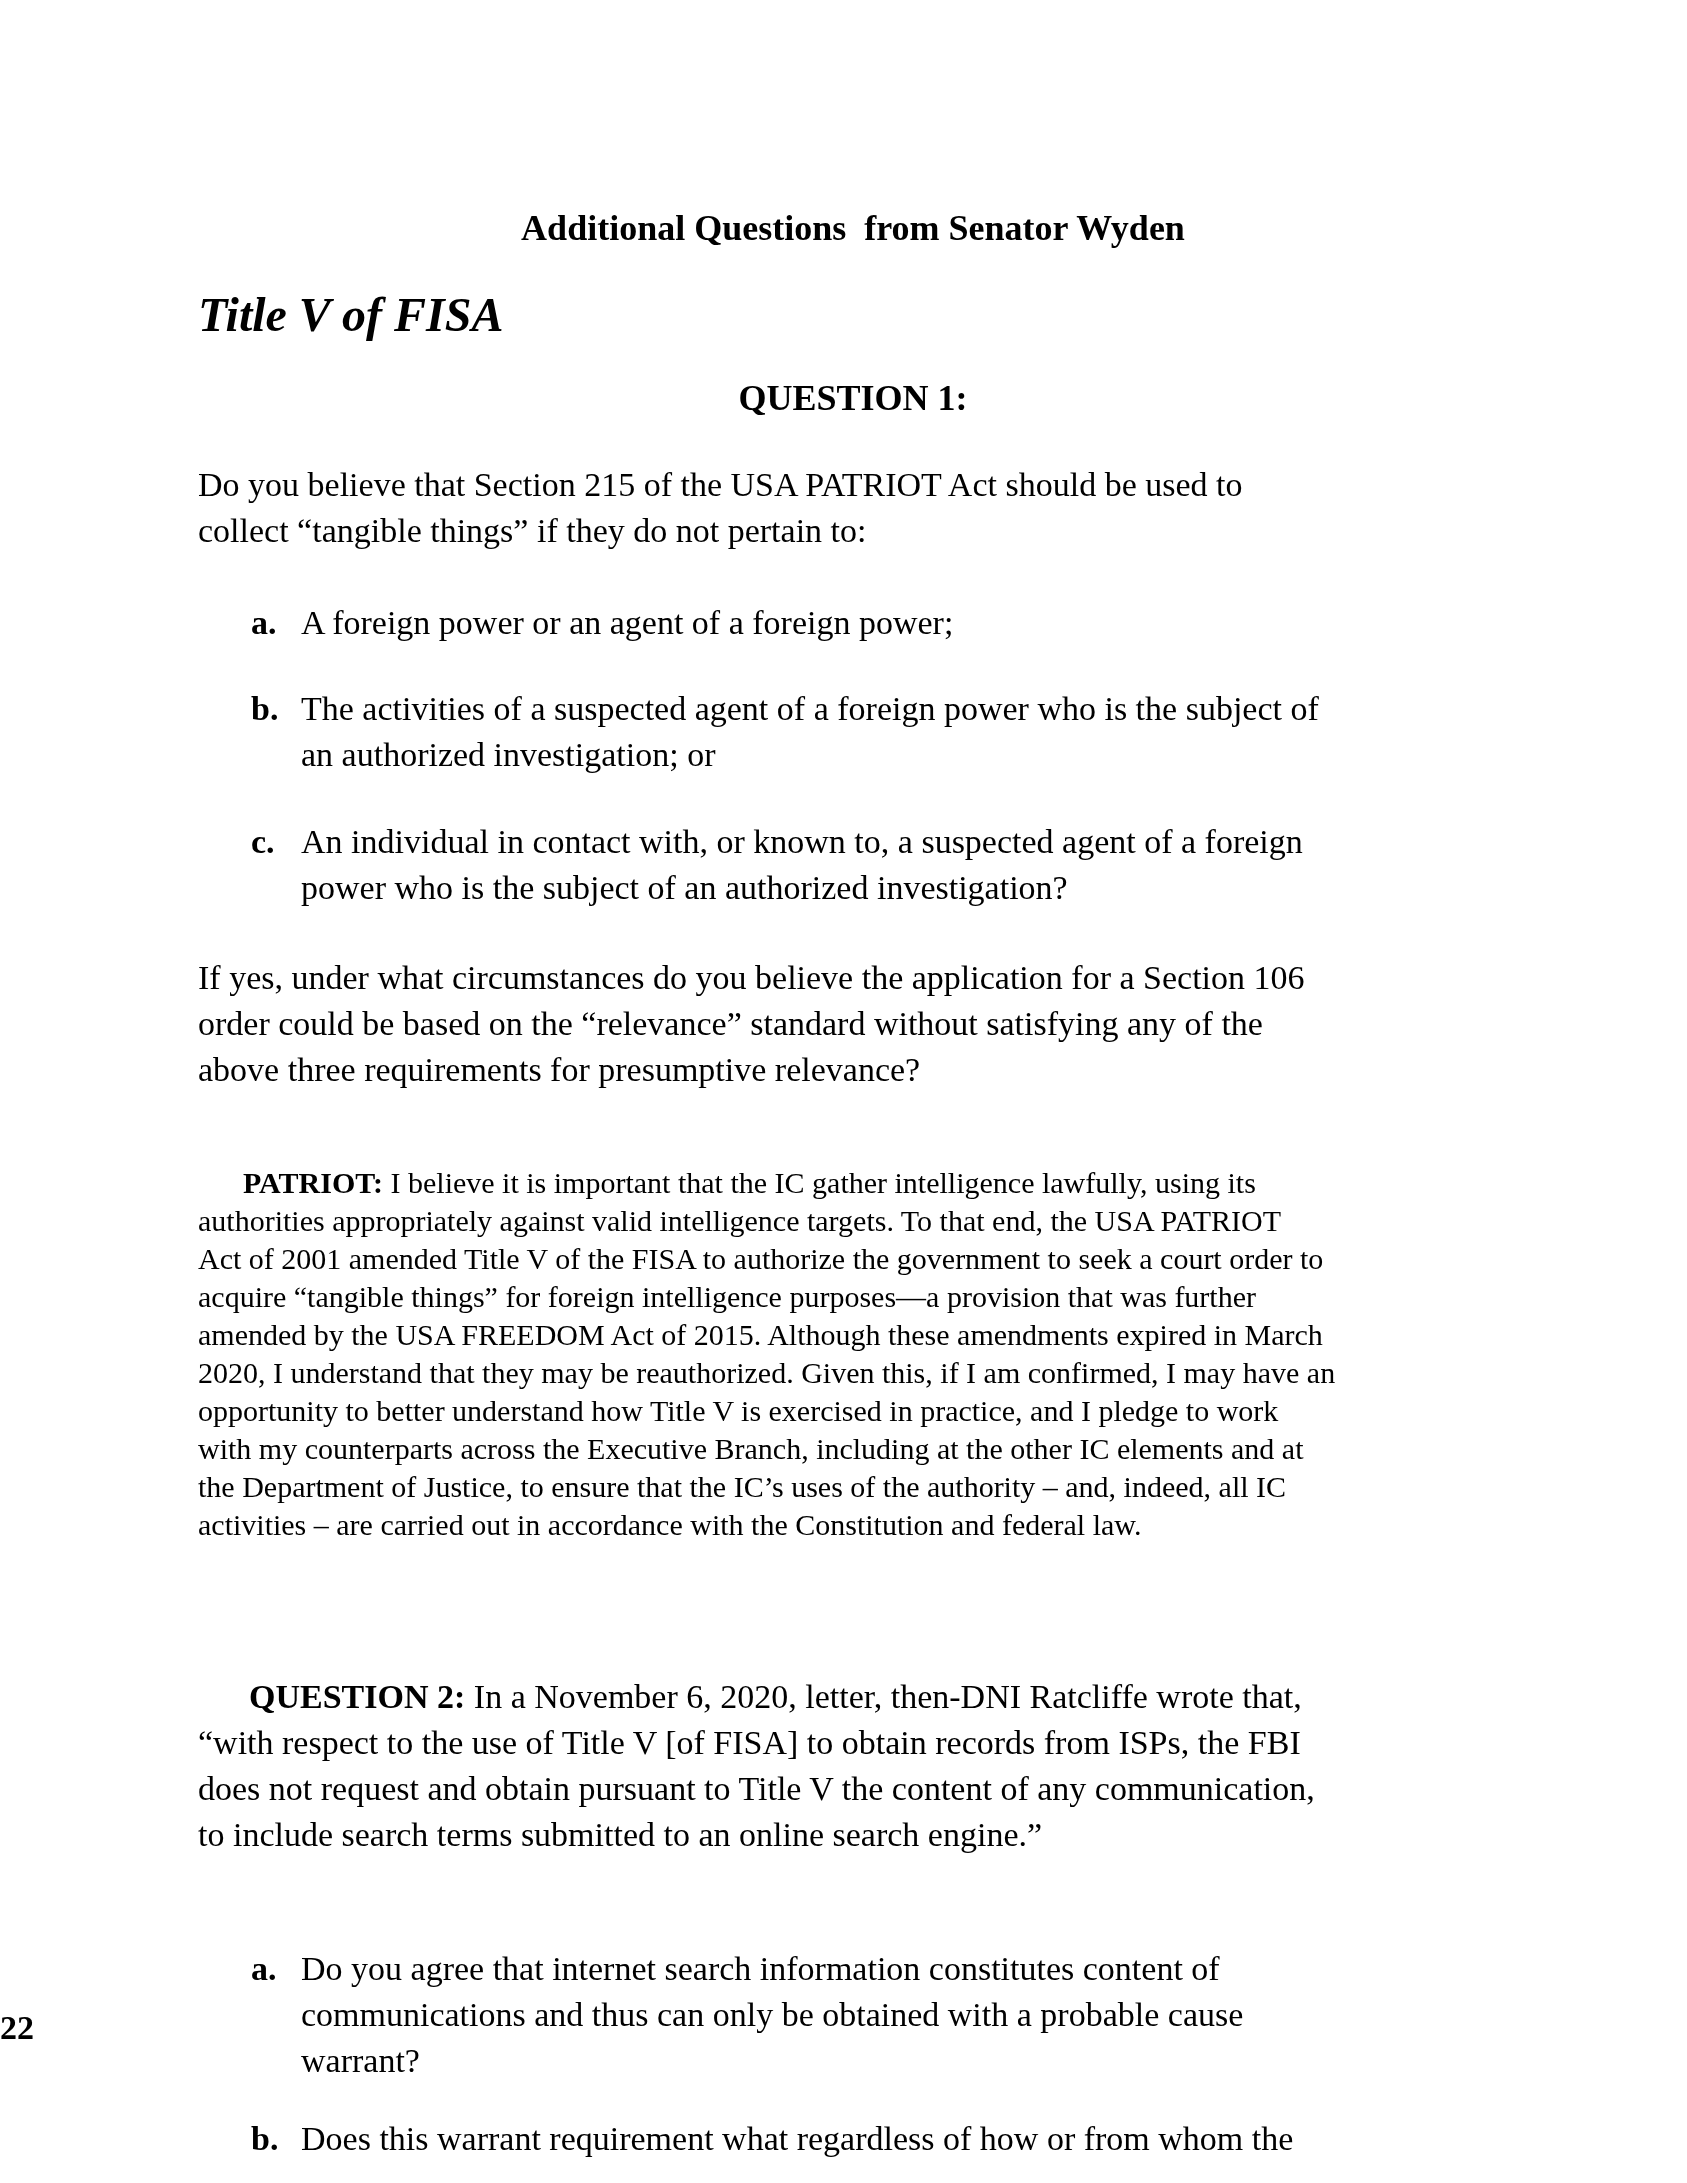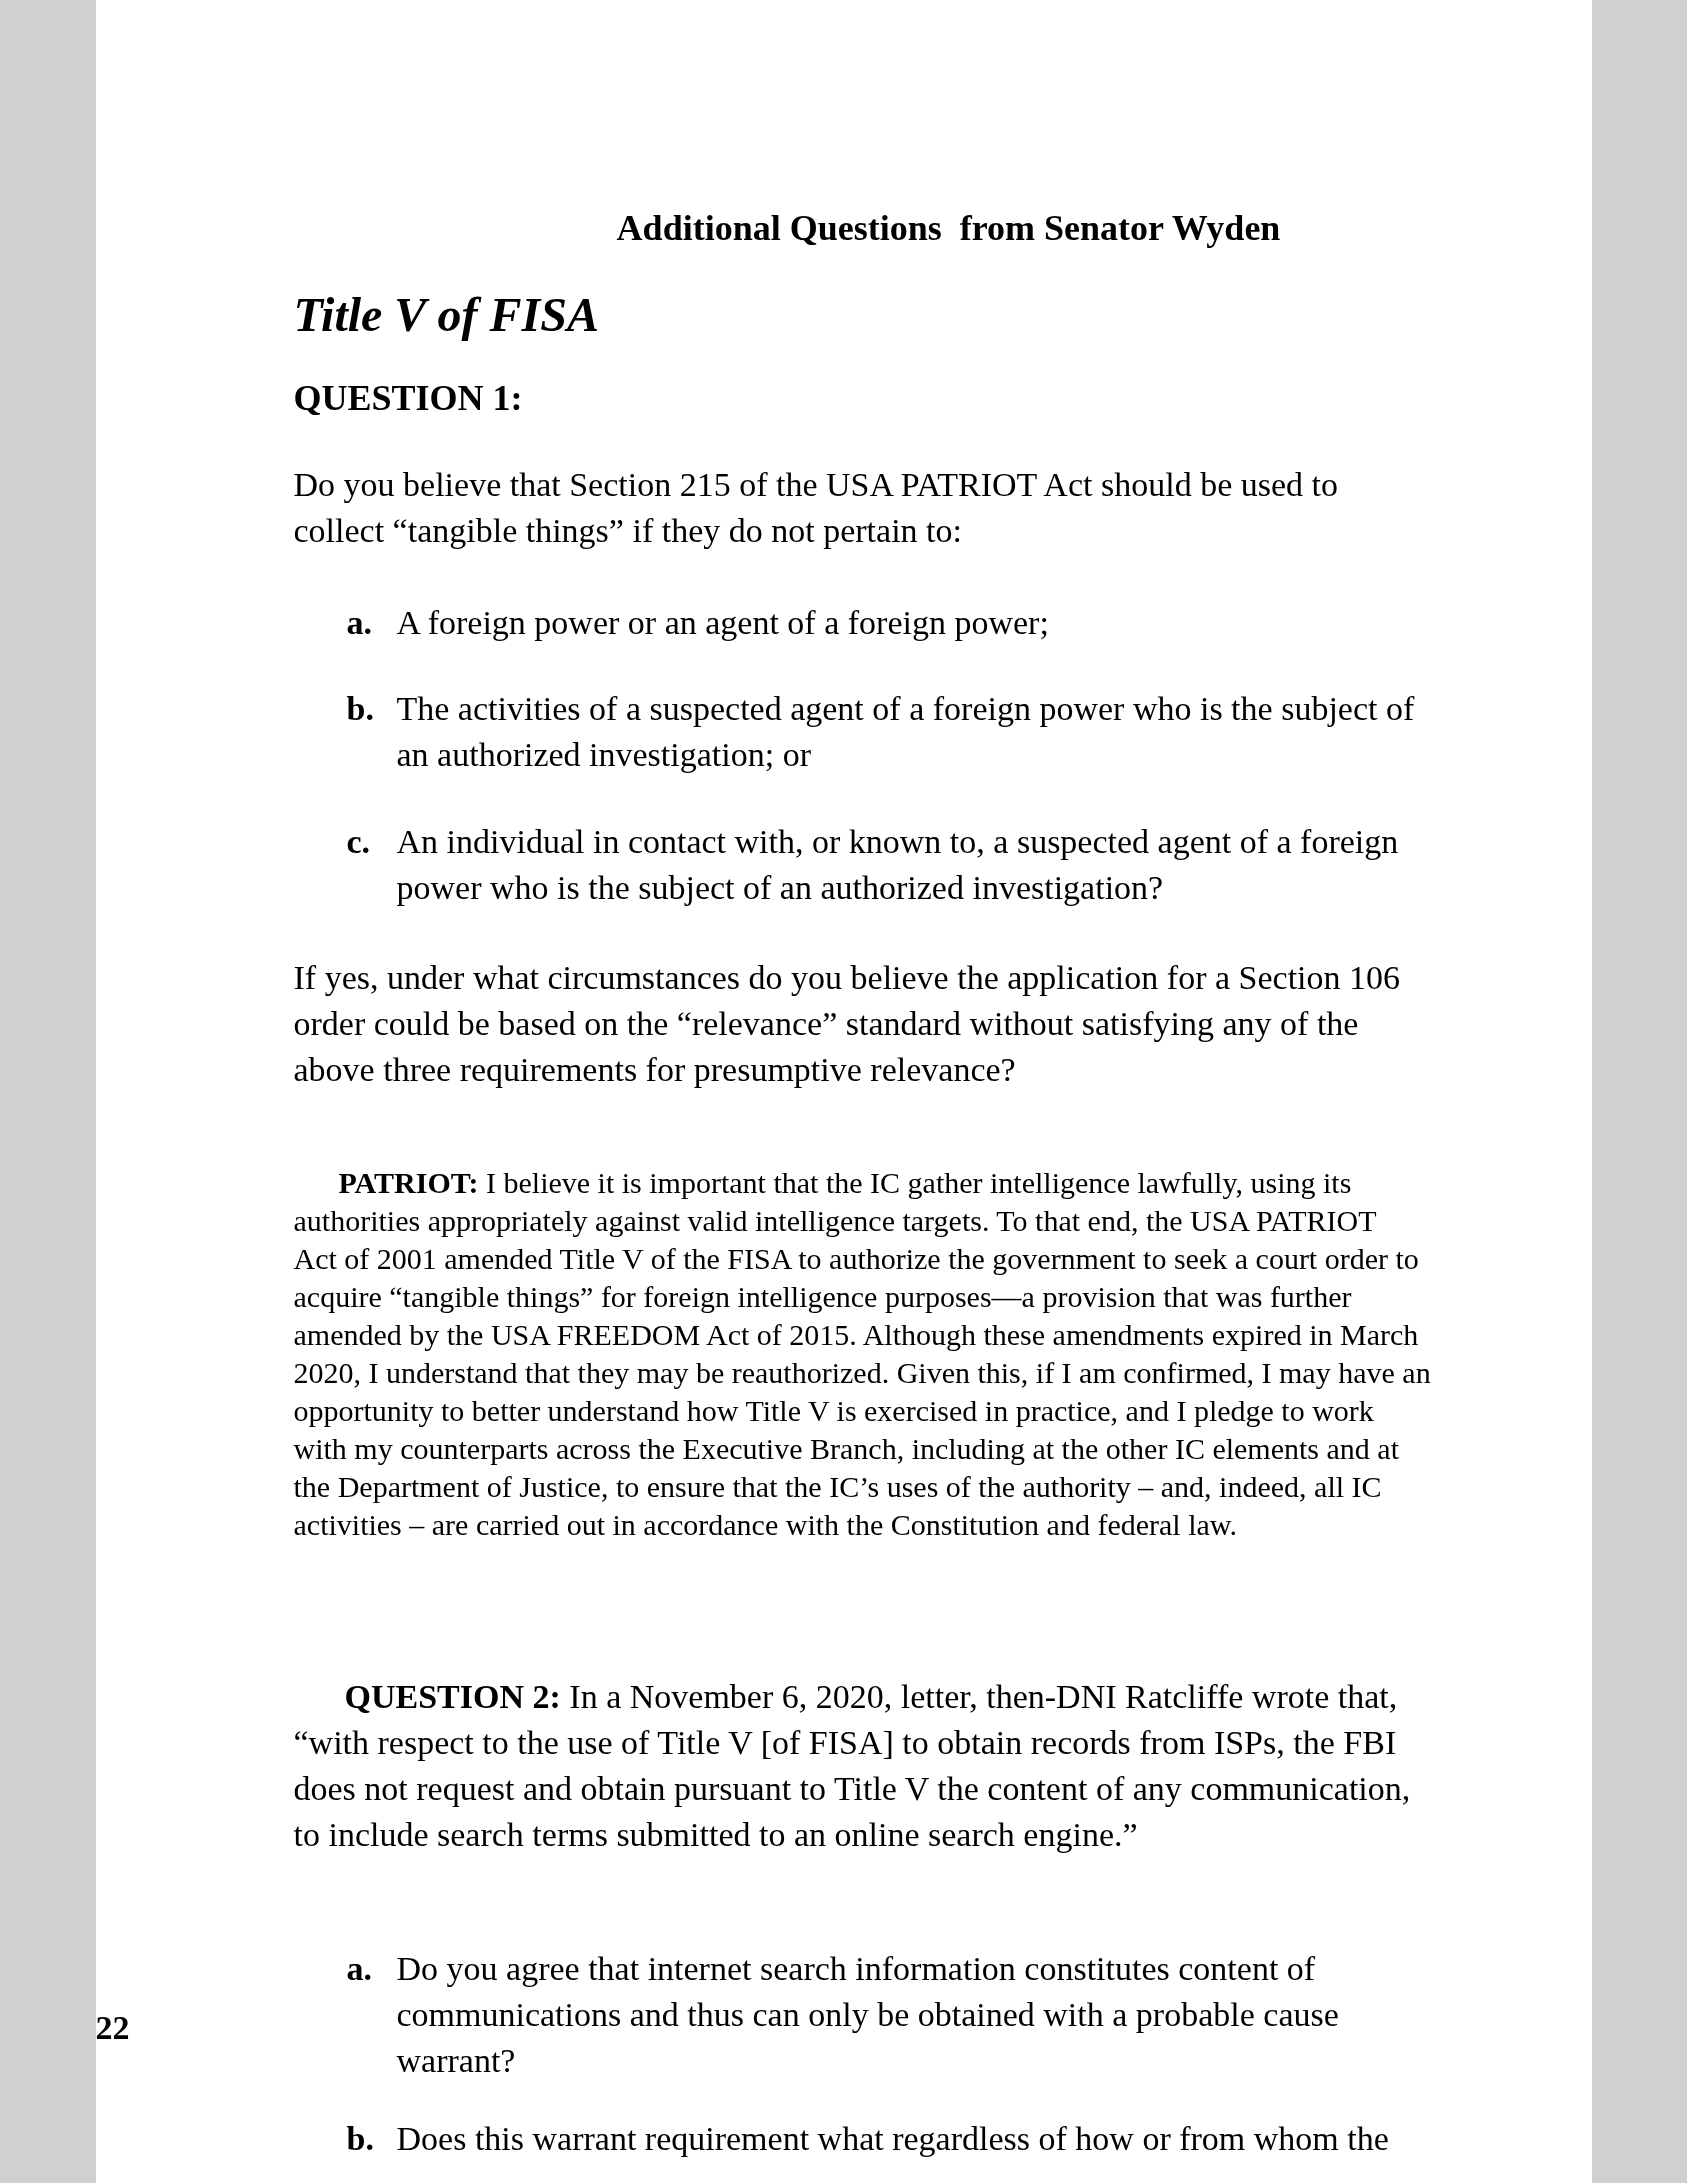--- a/index.html
+++ b/index.html
@@ -2,21 +2,21 @@
 <html style="font-size:10.6px"><head>
 <meta charset="utf-8">
 <style>
   html, body {
     margin: 0;
     padding: 0;
     background: #d0d0d0;
   }
   .page {
     position: relative;
-    width: 1496px;
+    width: 1687px;
     height: 2183px;
     margin: 0 auto;
     background: #ffffff;
     color: #000000;
     font-family: "Liberation Serif", "DejaVu Serif", serif;
     overflow: hidden;
   }
   .content {
     position: absolute;
     left: 198px;
@@ -37,20 +37,21 @@
     font-weight: bold;
     font-style: italic;
     white-space: pre;
   }
   .q-heading {
     margin-top: 37px;
     font-size: 36px;
     line-height: 46px;
     font-weight: bold;
     white-space: pre;
+    text-align: center;
   }
   .para {
     font-size: 34px;
     line-height: 46px;
     white-space: pre;
   }
   .answer-para {
     font-size: 30px;
     line-height: 38px;
     white-space: pre;

